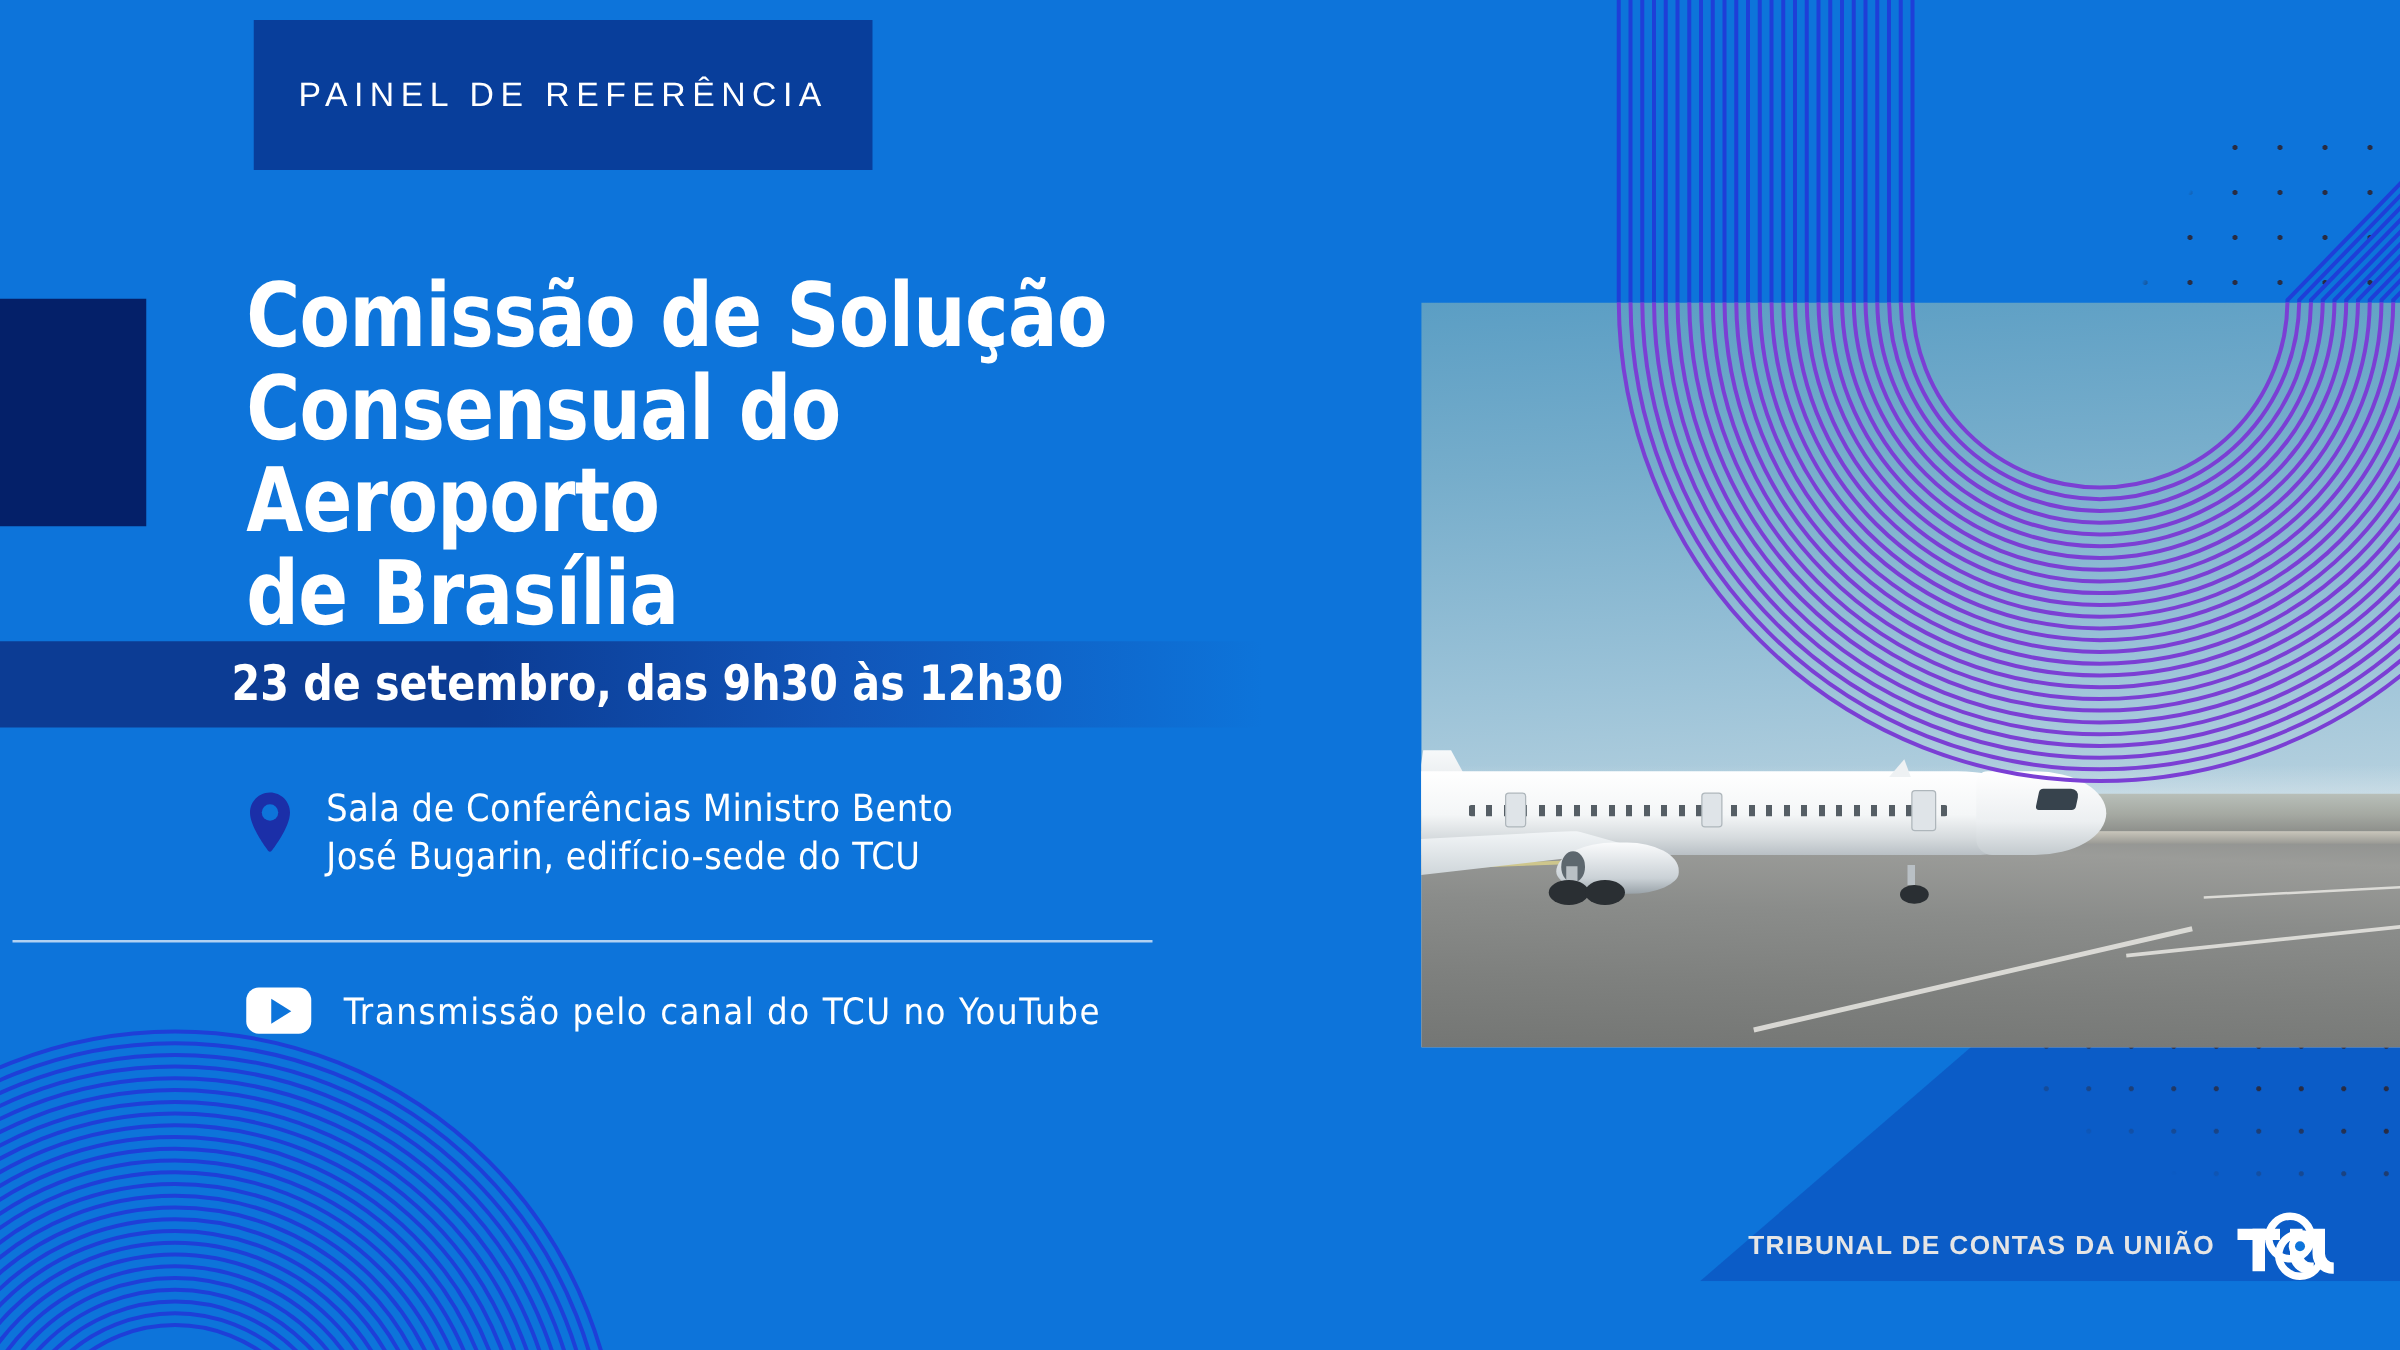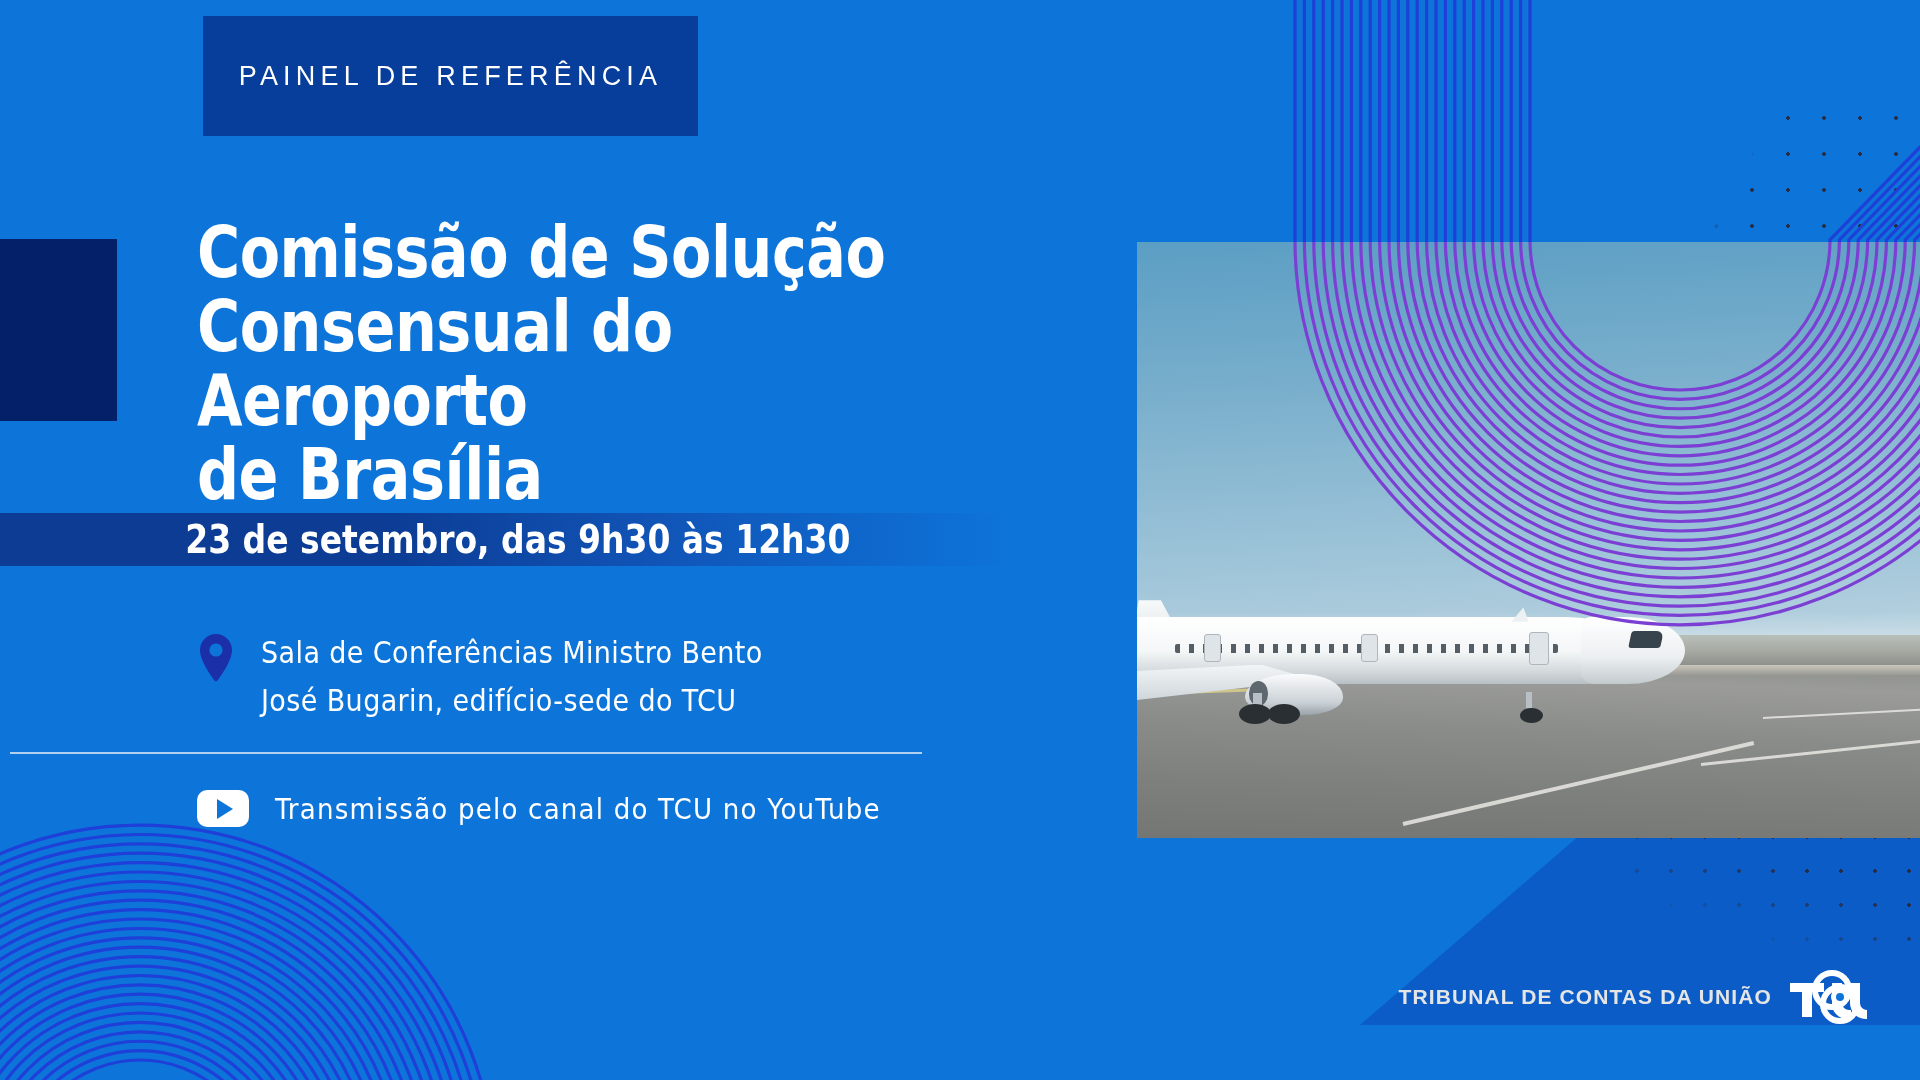--- a/index.html
+++ b/index.html
@@ -142,35 +142,35 @@
     font-family:"Liberation Sans", sans-serif;white-space:nowrap;
   }
   .title{
     position:absolute;left:197px;top:216px;width:860px;
     color:#ffffff;font-size:71px;line-height:74px;font-weight:700;
     font-family:"DejaVu Sans Condensed","Liberation Sans Narrow","Liberation Sans",sans-serif;
     transform:scaleX(.92);transform-origin:left top;
     letter-spacing:-.5px;
   }
   .date-band{
-    position:absolute;left:0;top:513px;width:1010px;height:53px;
+    position:absolute;left:0;top:513px;width:1010px;height:69px;
     background:linear-gradient(90deg,#0C3C94 0%,#0C3C94 38%,#1155B8 66%,#0D74DA 100%);
     display:flex;align-items:center;
   }
   .date-text{
     color:#ffffff;font-size:39px;font-weight:700;padding-left:197px;
     font-family:"DejaVu Sans Condensed","Liberation Sans Narrow","Liberation Sans",sans-serif;
     transform:scaleX(.94);transform-origin:left center;white-space:nowrap;
   }
   .venue{
     position:absolute;left:197px;top:629px;display:flex;align-items:flex-start;gap:26px;
   }
   .pin{width:38px;height:50px;flex:0 0 38px;margin-top:4px;}
   .venue-text{
-    color:#ffffff;font-size:30px;line-height:48px;font-weight:400;
+    color:#ffffff;font-size:30px;line-height:38px;font-weight:400;
     font-family:"DejaVu Sans Condensed","Liberation Sans Narrow","Liberation Sans",sans-serif;
     letter-spacing:.4px;white-space:pre-line;
   }
   .divider{
     position:absolute;left:10px;top:752px;width:912px;height:2px;background:#cfe2f6;opacity:.85;
   }
   .stream{
     position:absolute;left:197px;top:790px;display:flex;align-items:center;gap:26px;
   }
   .yt{

